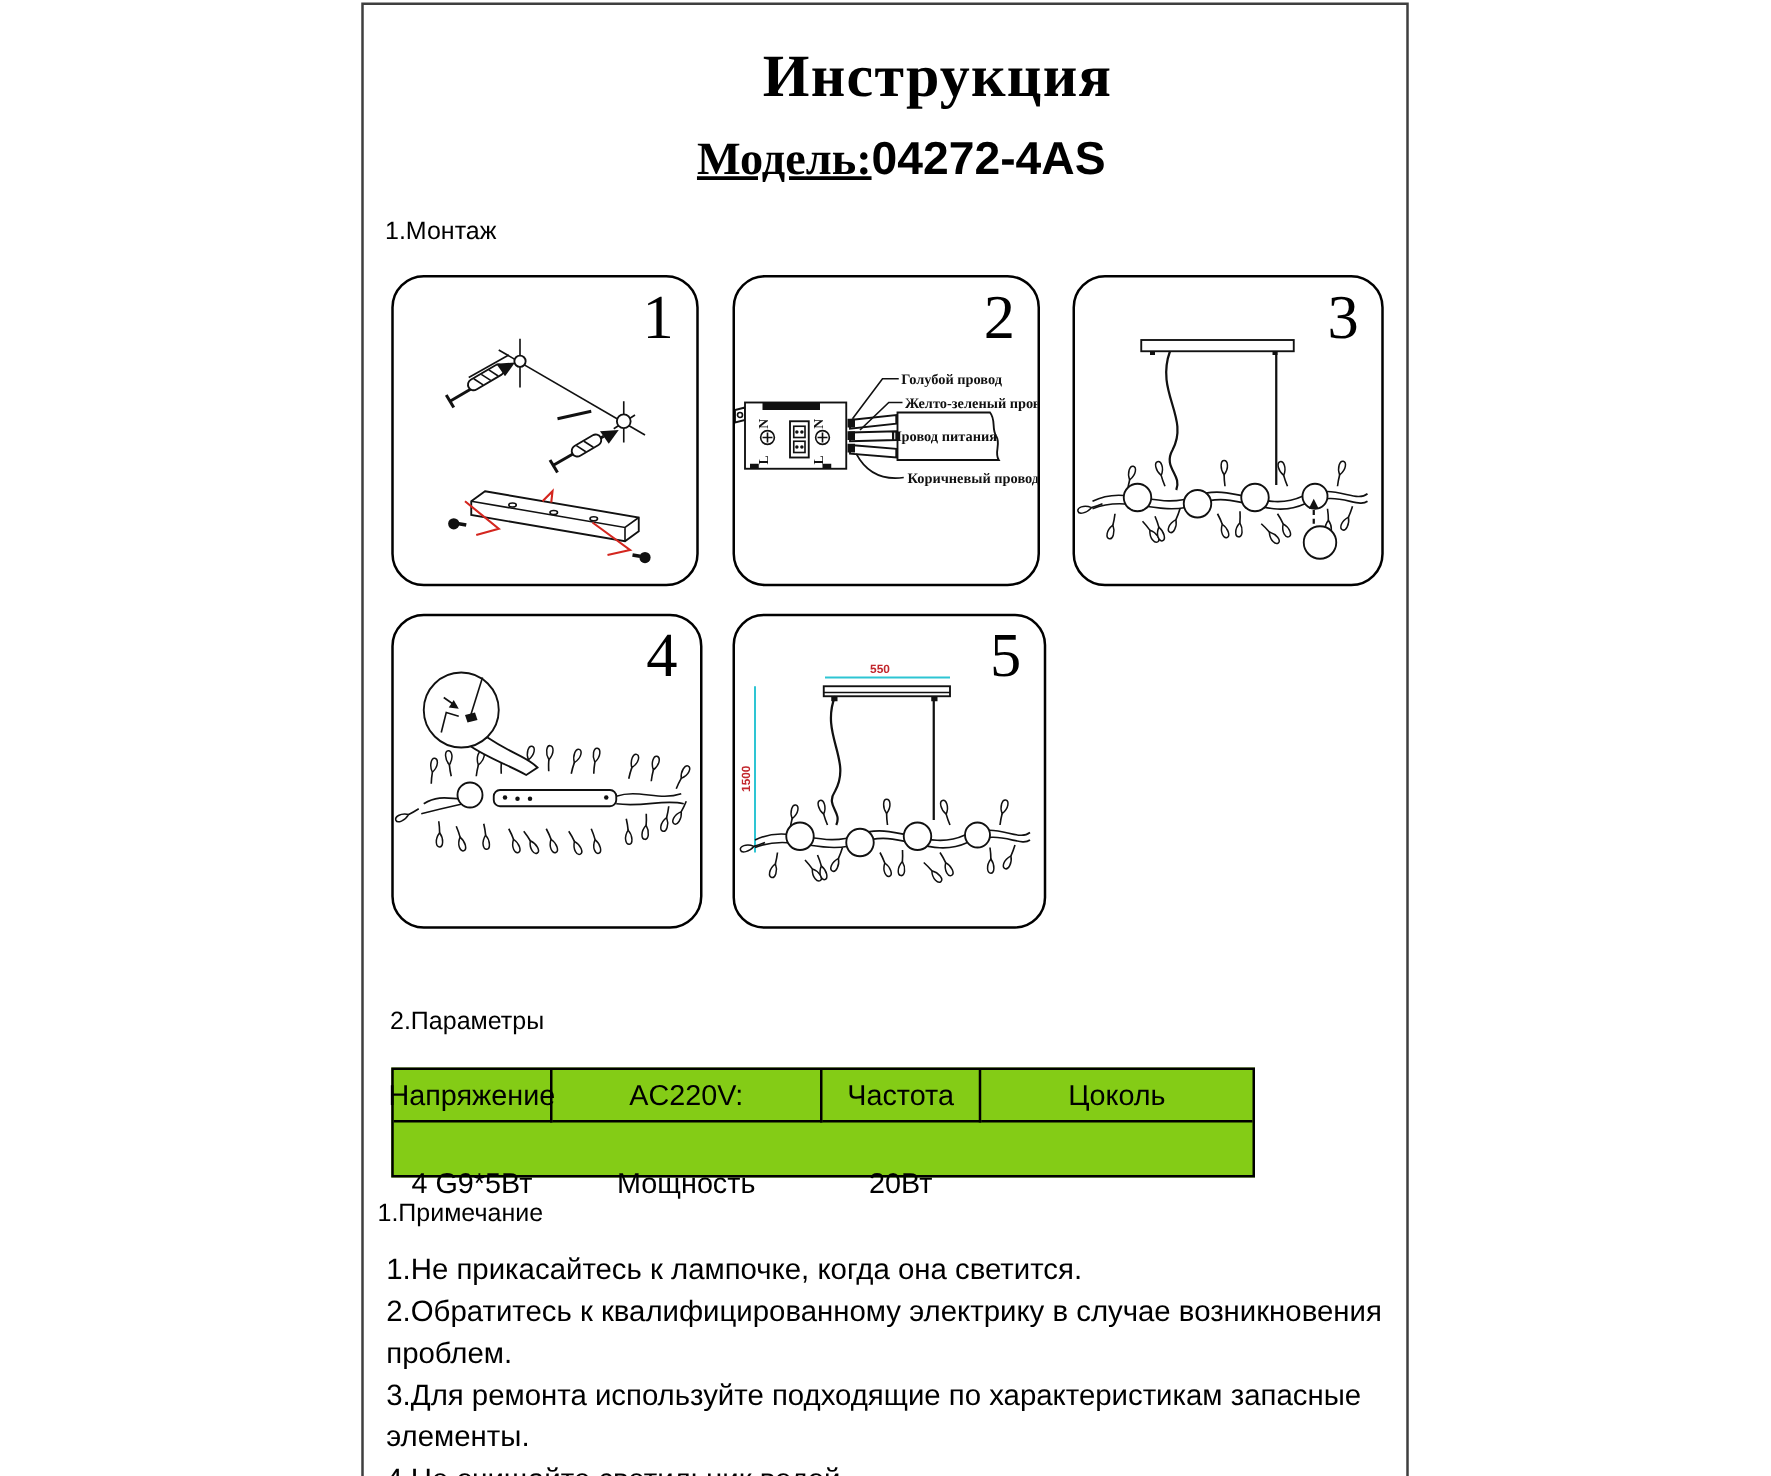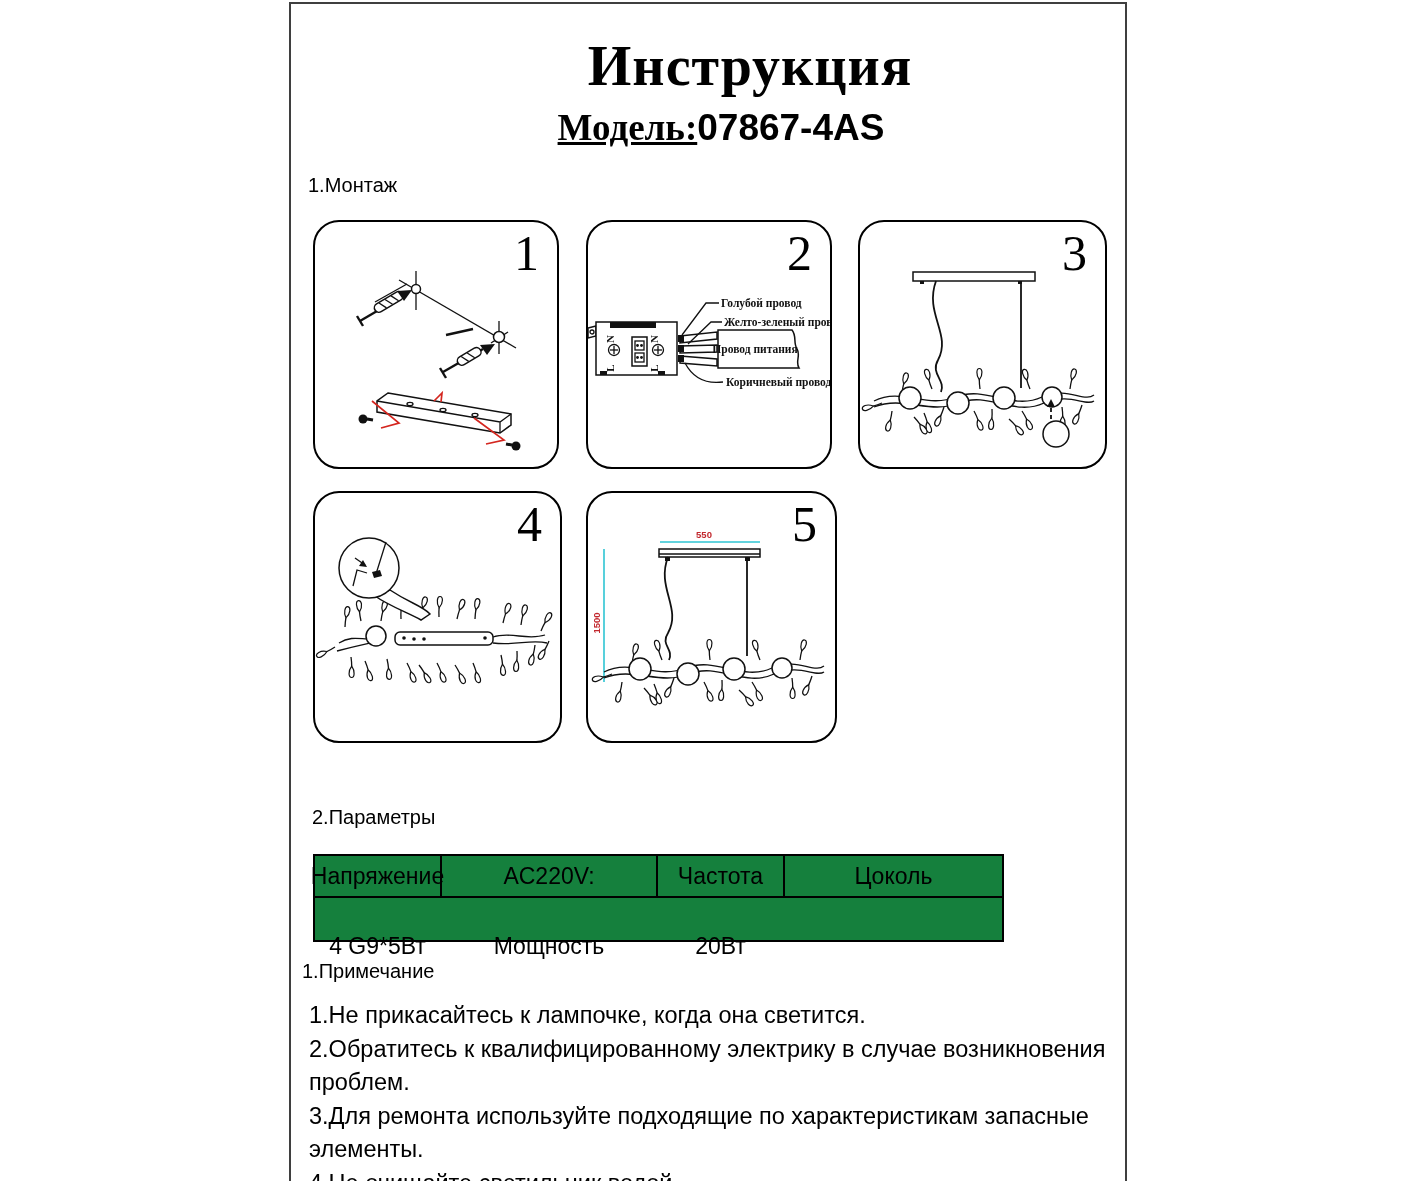--- a/index.html
+++ b/index.html
@@ -1,33 +1,33 @@
 <!DOCTYPE html>
 <html><head>
 <meta charset="utf-8">
 <style>
   html,body{margin:0;padding:0;background:#fff;}
   .page{position:relative;width:1417px;height:1181px;background:#fff;overflow:hidden;
         font-family:"Liberation Sans",sans-serif;color:#000;}
   .frame{position:absolute;left:289px;top:2px;width:834px;height:1400px;
          border:2px solid #3f3f3f;background:#fff;}
   .title{position:absolute;left:330px;top:34px;width:840px;text-align:center;
-         font-family:"Liberation Serif",serif;font-weight:bold;font-size:56px;letter-spacing:1px;}
+         font-family:"Liberation Serif",serif;font-weight:bold;font-size:48px;letter-spacing:1px;}
   .model{position:absolute;left:301px;top:106px;width:840px;text-align:center;
          font-size:37px;font-weight:bold;}
   .model .mlabel{font-family:"Liberation Serif",serif;text-decoration:underline;}
   .model .mvalue{font-family:"Liberation Sans",sans-serif;}
   .heading{position:absolute;font-size:20px;}
   .panel{position:absolute;border:2.5px solid #000;border-radius:26px;background:#fff;}
   .panel svg{position:absolute;left:0;top:0;width:100%;height:100%;}
   .panel-num{position:absolute;top:4px;right:18px;font-family:"Liberation Serif",serif;
              font-size:50px;font-weight:400;line-height:1.1;}
   .ptable{position:absolute;left:313px;top:854px;display:grid;
           grid-template-columns:127px 216px 127px 217px;grid-auto-rows:42px;
-          border:2px solid #000;font-size:23px;background:#15803d;}
+          border:2px solid #000;font-size:23px;background:#84cc16;}
   .ptable .cell{display:flex;align-items:center;justify-content:center;
           border-right:2px solid #000;border-bottom:2px solid #000;white-space:nowrap;}
   .ptable .cell:nth-child(4n){border-right:none;}
   .ptable .cell:nth-child(n+5){border-bottom:none;margin-top:48px;}
   .notes{position:absolute;left:309px;top:999px;width:812px;
          font-size:23.5px;line-height:33.5px;}
   
   .ln{fill:none;stroke:#111;stroke-width:1.3px;}
   .ln2{fill:none;stroke:#111;stroke-width:1.8px;}
   .shape{fill:#fff;stroke:#111;stroke-width:1.5px;}
@@ -75,21 +75,21 @@
         <circle class="lamp" cx="130" cy="3" r="11"></circle>
         <circle class="lamp" cx="178" cy="2" r="10"></circle>
       </g>
     </defs>
   </svg>
 
   <div class="frame"></div>
 
   <div class="title">Инструкция</div>
   <div class="model">
-    <span class="mlabel">Модель:</span><span class="mvalue">07867-4AS</span>
+    <span class="mlabel">Модель:</span><span class="mvalue">04272-4AS</span>
   </div>
 
   <div class="heading" style="left:308px;top:174px;">1.Монтаж</div>
 
   <div class="panel" style="left:313px;top:220px;width:242px;height:245px;">
     <svg viewBox="0 0 242 245">
       <g>
         <line class="ln" x1="84" y1="58" x2="201" y2="126"></line>
         <line class="ln" x1="101" y1="49" x2="101" y2="88"></line>
         <circle class="shape" cx="101" cy="67" r="4.5"></circle>
@@ -248,21 +248,21 @@
         <line class="ln" x1="71" y1="49" x2="61" y2="81"></line>
         <path d="M57,79 l8,-2 l2,6 l-8,2 Z" fill="#111"></path>
         <path class="ln" d="M38,93 L42,77 L52,80"></path>
         <line class="ln" x1="40" y1="65" x2="50" y2="72"></line>
         <polygon points="52,74 44,73 48,67" fill="#111"></polygon>
       </g>
     </svg>
     <div class="panel-num">4</div>
   </div>
 
-  <div class="panel" style="left:586px;top:491px;width:247px;height:248px;">
+  <div class="panel" style="left:586px;top:491px;width:247px;height:248px;border-radius:25px;">
     <svg viewBox="0 0 247 248">
       <line class="dim" x1="72" y1="49" x2="172" y2="49"></line>
       <text class="dimtxt" x="116" y="45" text-anchor="middle">550</text>
       <line class="dim" x1="16" y1="56" x2="16" y2="189"></line>
       <text class="dimtxt" transform="translate(12,130) rotate(-90)" text-anchor="middle">1500</text>
       <rect class="shape" x="71" y="56" width="101" height="8"></rect>
       <line class="ln" x1="71" y1="61" x2="172" y2="61"></line>
       <rect x="77" y="64" width="5" height="4" fill="#111"></rect>
       <rect x="157" y="64" width="5" height="4" fill="#111"></rect>
       <path class="ln2" d="M80,64 C68,95 94,115 80,140 C72,152 86,156 81,167"></path>

